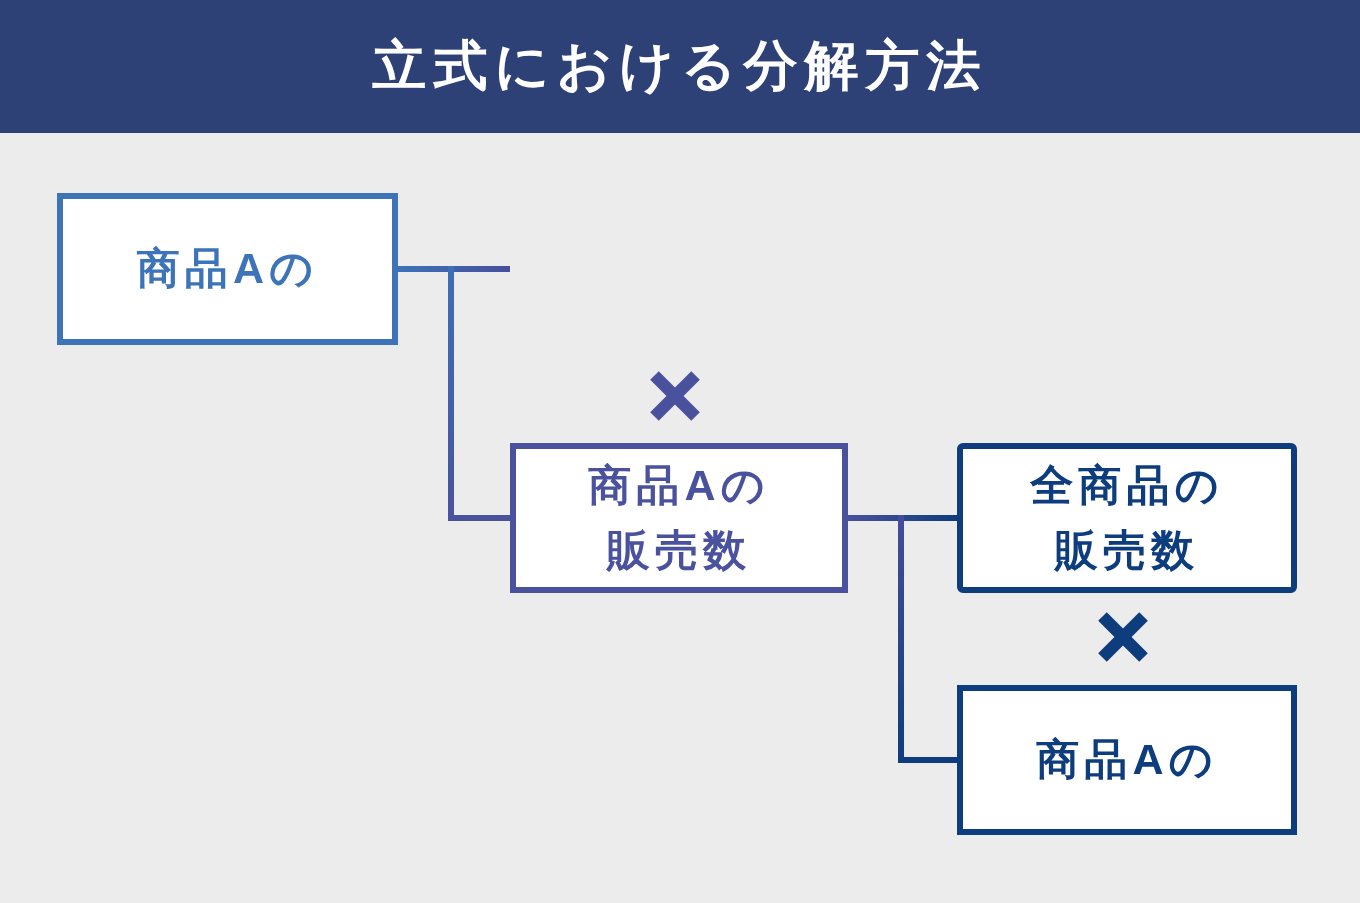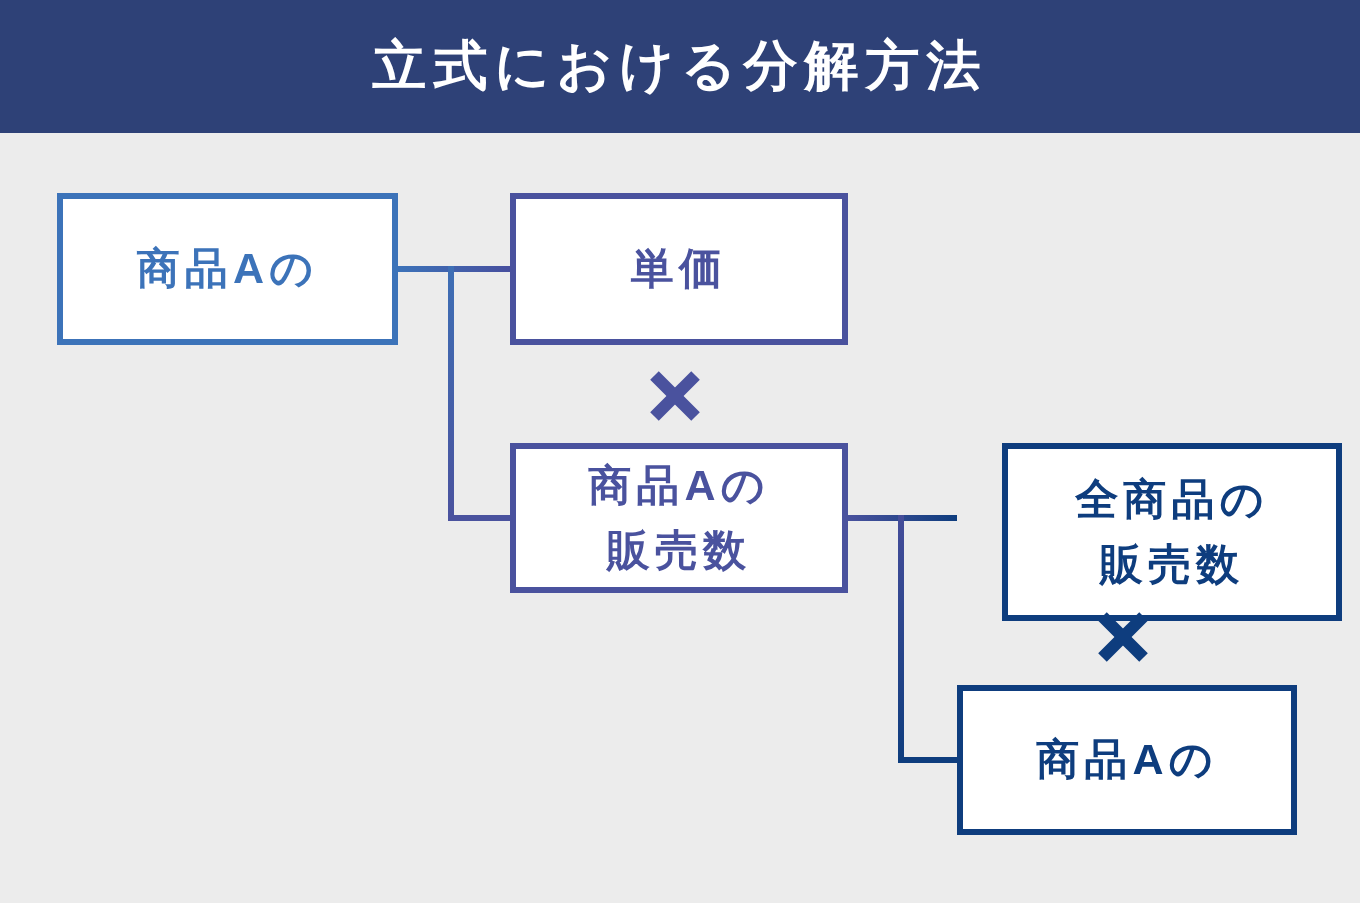--- a/index.html
+++ b/index.html
@@ -48,21 +48,21 @@
     font-size: 43px;
     line-height: 1.52;
     letter-spacing: 0.12em;
     white-space: nowrap;
   }
   .node span { display: block; }
 
   .node-1 { left: 57px;  top: 193px; width: 341px; height: 152px; border-color: #3c73b9; color: #3c73b9; }
   .node-2 { left: 510px; top: 193px; width: 338px; height: 152px; border-color: #4a529e; color: #4a529e; }
   .node-3 { left: 510px; top: 443px; width: 338px; height: 150px; border-color: #4a529e; color: #4a529e; }
-  .node-4 { left: 1002px; top: 443px; width: 340px; height: 178px; border-color: #0e3d7e; color: #0e3d7e; }
+  .node-4 { left: 957px; top: 443px; width: 340px; height: 150px; border-color: #0e3d7e; color: #0e3d7e; border-radius: 6px; }
   .node-5 { left: 957px; top: 685px; width: 340px; height: 150px; border-color: #0e3d7e; color: #0e3d7e; }
 
   
   .conn { position: absolute; }
   .conn-a-h1 { left: 396px; top: 266px; width: 114px; height: 6px;
                background: linear-gradient(to right, #3c73b9, #474f9e); }
   .conn-a-v  { left: 448px; top: 266px; width: 6px;  height: 255px;
                background: linear-gradient(to bottom, #3e6fb5, #4a529e); }
   .conn-a-h2 { left: 448px; top: 515px; width: 62px; height: 6px;
                background: #4a529e; }
@@ -85,23 +85,20 @@
 <div class="canvas">
 
   <header class="titlebar">
     <h1>立式における分解方法</h1>
   </header>
 
   <div class="node node-1">
     <span>商品Aの</span>
   </div>
 
-  <div class="node node-2">
-    <span>単価</span>
-  </div>
 
   <div class="node node-3">
     <span>商品Aの</span>
     <span>販売数</span>
   </div>
 
   <div class="node node-4">
     <span>全商品の</span>
     <span>販売数</span>
   </div>

